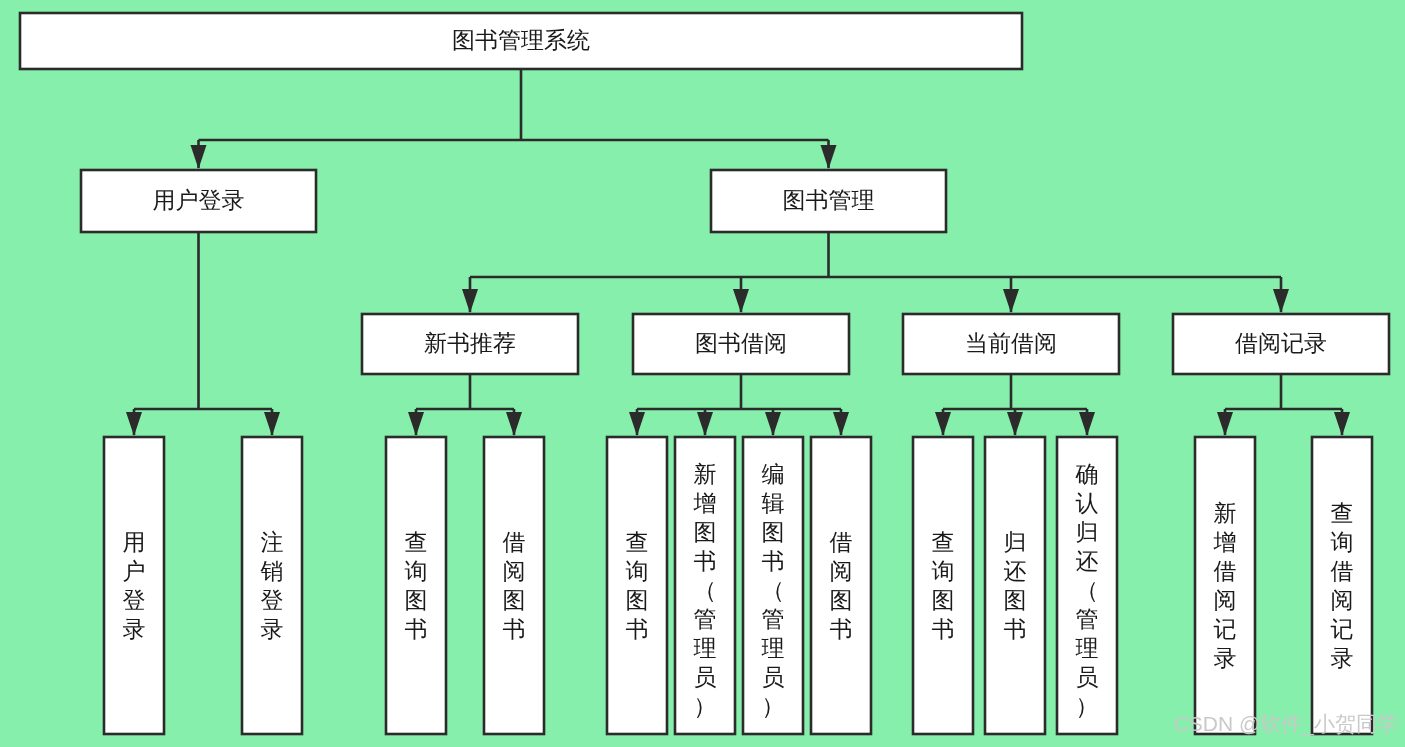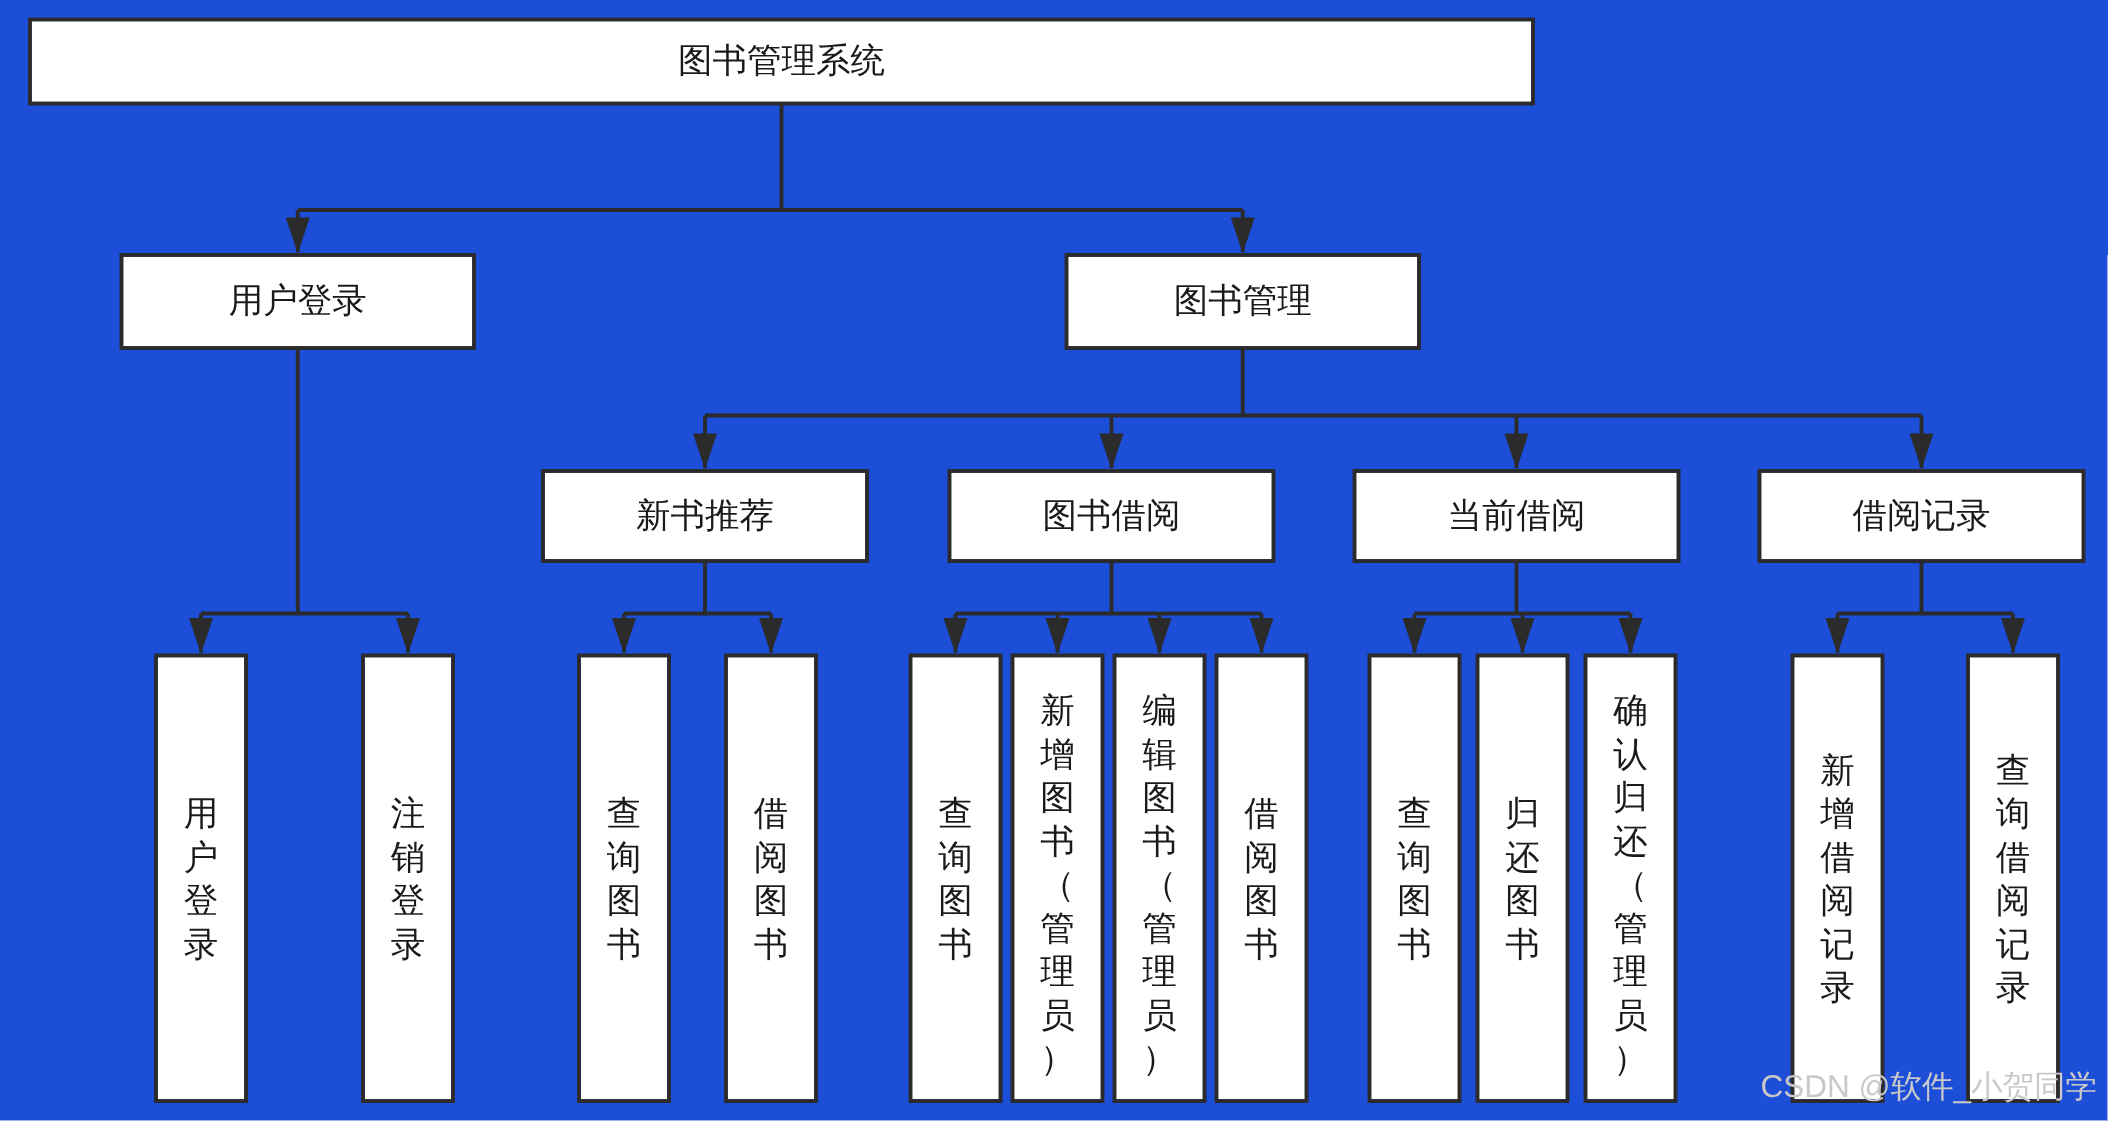--- a/index.html
+++ b/index.html
@@ -8,21 +8,21 @@
     padding: 0;
     background: #ffffff;
   }
   body {
     font-family: "Liberation Sans", "DejaVu Sans", sans-serif;
   }
   #diagram-root {
     position: relative;
     width: 1405px;
     height: 747px;
-    background: #1d4ed8;
+    background: #86efac;
     overflow: hidden;
   }
   svg.diagram-canvas {
     position: absolute;
     left: 0;
     top: 0;
     width: 1405px;
     height: 747px;
     display: block;
   }

